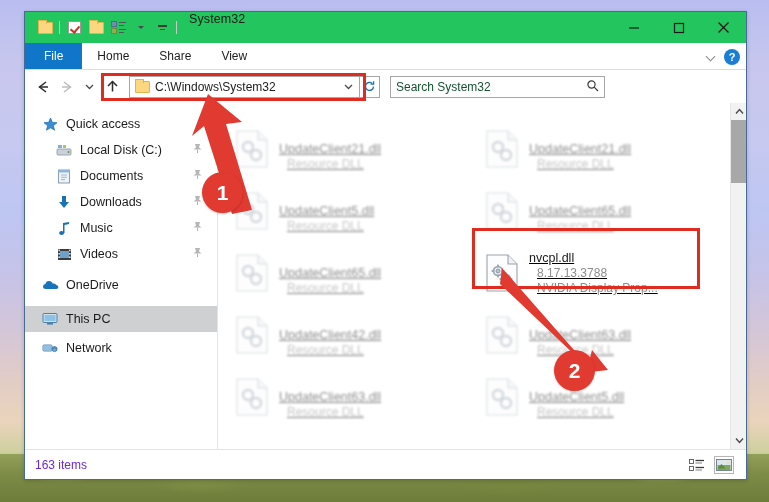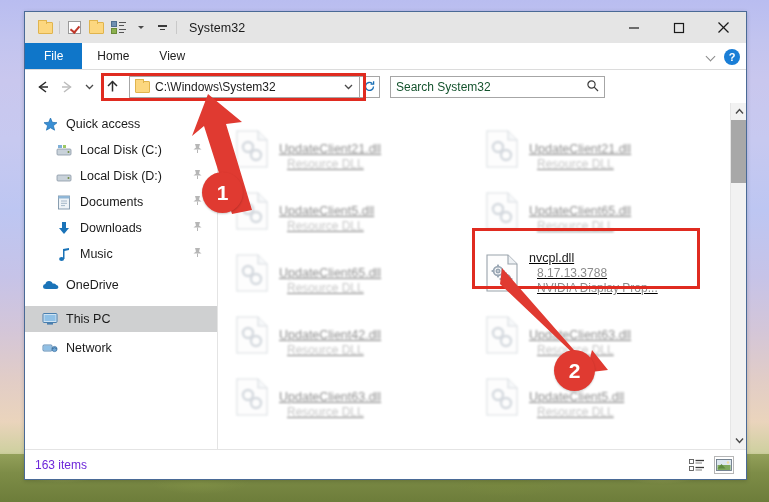--- a/index.html
+++ b/index.html
@@ -35,22 +35,22 @@
     left: 24px; top: 11px;
     width: 723px; height: 469px;
     background: #ffffff;
     border: 1px solid #4a6a96;
     display: flex; flex-direction: column;
     box-shadow: 0 1px 4px rgba(0,0,0,.18);
   }
 
   
   .titlebar {
-    height: 31px; background: #e5e5e5;
-    display: flex; align-items: center;
+    height: 31px; background: #22c55e;
+    display: flex; 
     flex: none; position: relative;
   }
   .qat { display: flex; align-items: center; padding-left: 9px; gap: 0px; }
   .qat-ico {
     width: 22px; height: 22px;
     display: flex; align-items: center; justify-content: center;
   }
   .folder-ico {
     width: 15px; height: 12px; position: relative;
     background: #fcd77f; border: 1px solid #e0b44d; border-radius: 1px;
@@ -332,20 +332,21 @@
             <line x1="1.5" y1="1.5" x2="11.5" y2="11.5" stroke="#1a1a1a" stroke-width="1.2"></line>
             <line x1="11.5" y1="1.5" x2="1.5" y2="11.5" stroke="#1a1a1a" stroke-width="1.2"></line>
           </svg>
       </div>
     </div>
   </div>
 
   <div class="ribbon">
     <div class="rtab file">File</div>
     <div class="rtab">Home</div>
+    <div class="rtab">Share</div>
     <div class="rtab">View</div>
     <div class="ribbon-right">
       <div class="chev-down"></div>
       <div class="help-ico">?</div>
     </div>
   </div>
 
   <div class="navbar">
     <div class="navbtn">
       <svg width="17" height="14">
@@ -430,35 +431,20 @@
         </span>
         <span class="slabel">Local Disk (C:)</span>
         <span class="pin">
           <svg width="11" height="11" viewBox="0 0 11 11">
               <path d="M3 1 L8 1 L7 4.5 L9.5 6.5 L1.5 6.5 L4 4.5 Z" fill="#9a9a9a"></path>
               <line x1="5.5" y1="6.5" x2="5.5" y2="10" stroke="#9a9a9a" stroke-width="1"></line>
             </svg>
         </span>
       </div>
 
-      <div class="snode">
-        <span class="sico">
-          <svg width="16" height="14" viewBox="0 0 16 14">
-            <rect x="1" y="6" width="14" height="6" rx="1" fill="#c9d2da" stroke="#8a98a6" stroke-width=".8"></rect>
-            <circle cx="12.5" cy="9" r="1" fill="#6f8a3f"></circle>
-          </svg>
-        </span>
-        <span class="slabel">Local Disk (D:)</span>
-        <span class="pin">
-          <svg width="11" height="11" viewBox="0 0 11 11">
-              <path d="M3 1 L8 1 L7 4.5 L9.5 6.5 L1.5 6.5 L4 4.5 Z" fill="#9a9a9a"></path>
-              <line x1="5.5" y1="6.5" x2="5.5" y2="10" stroke="#9a9a9a" stroke-width="1"></line>
-            </svg>
-        </span>
-      </div>
 
       <div class="snode">
         <span class="sico">
           <svg width="14" height="15" viewBox="0 0 14 15">
             <rect x="1.5" y="1" width="11" height="13" fill="#eef3f7" stroke="#7d94a8" stroke-width=".9"></rect>
             <rect x="1.5" y="1" width="11" height="2.5" fill="#8fb6d6"></rect>
             <line x1="4" y1="6" x2="10" y2="6" stroke="#9bb0c2" stroke-width=".9"></line>
             <line x1="4" y1="8.3" x2="10" y2="8.3" stroke="#9bb0c2" stroke-width=".9"></line>
             <line x1="4" y1="10.6" x2="8" y2="10.6" stroke="#9bb0c2" stroke-width=".9"></line>
           </svg>
@@ -498,20 +484,41 @@
         <span class="slabel">Music</span>
         <span class="pin">
           <svg width="11" height="11" viewBox="0 0 11 11">
               <path d="M3 1 L8 1 L7 4.5 L9.5 6.5 L1.5 6.5 L4 4.5 Z" fill="#9a9a9a"></path>
               <line x1="5.5" y1="6.5" x2="5.5" y2="10" stroke="#9a9a9a" stroke-width="1"></line>
             </svg>
         </span>
       </div>
 
 
+      <div class="snode">
+        <span class="sico">
+          <svg width="15" height="13" viewBox="0 0 15 13">
+            <rect x="1" y="1" width="13" height="11" fill="#3c3c3c"></rect>
+            <rect x="3" y="3" width="9" height="7" fill="#6fa0c8"></rect>
+            <rect x="1.4" y="1.6" width="1.6" height="1.6" fill="#ddd"></rect>
+            <rect x="1.4" y="5" width="1.6" height="1.6" fill="#ddd"></rect>
+            <rect x="1.4" y="8.4" width="1.6" height="1.6" fill="#ddd"></rect>
+            <rect x="12" y="1.6" width="1.6" height="1.6" fill="#ddd"></rect>
+            <rect x="12" y="5" width="1.6" height="1.6" fill="#ddd"></rect>
+            <rect x="12" y="8.4" width="1.6" height="1.6" fill="#ddd"></rect>
+          </svg>
+        </span>
+        <span class="slabel">Videos</span>
+        <span class="pin">
+          <svg width="11" height="11" viewBox="0 0 11 11">
+              <path d="M3 1 L8 1 L7 4.5 L9.5 6.5 L1.5 6.5 L4 4.5 Z" fill="#9a9a9a"></path>
+              <line x1="5.5" y1="6.5" x2="5.5" y2="10" stroke="#9a9a9a" stroke-width="1"></line>
+            </svg>
+        </span>
+      </div>
 
       <div class="snode group" style="margin-top:5px;">
         <span class="sico">
           <svg width="17" height="12" viewBox="0 0 17 12">
             <path d="M4 10 Q1 10 1 7.5 Q1 5.2 3.4 5 Q4 2 7 2 Q10 2 10.6 4.6 Q13 4.3 14.4 6 Q16.4 6.4 16.4 8.2 Q16.4 10 14.2 10 Z" fill="#1a73b8"></path>
           </svg>
         </span>
         <span class="slabel">OneDrive</span>
       </div>
 

